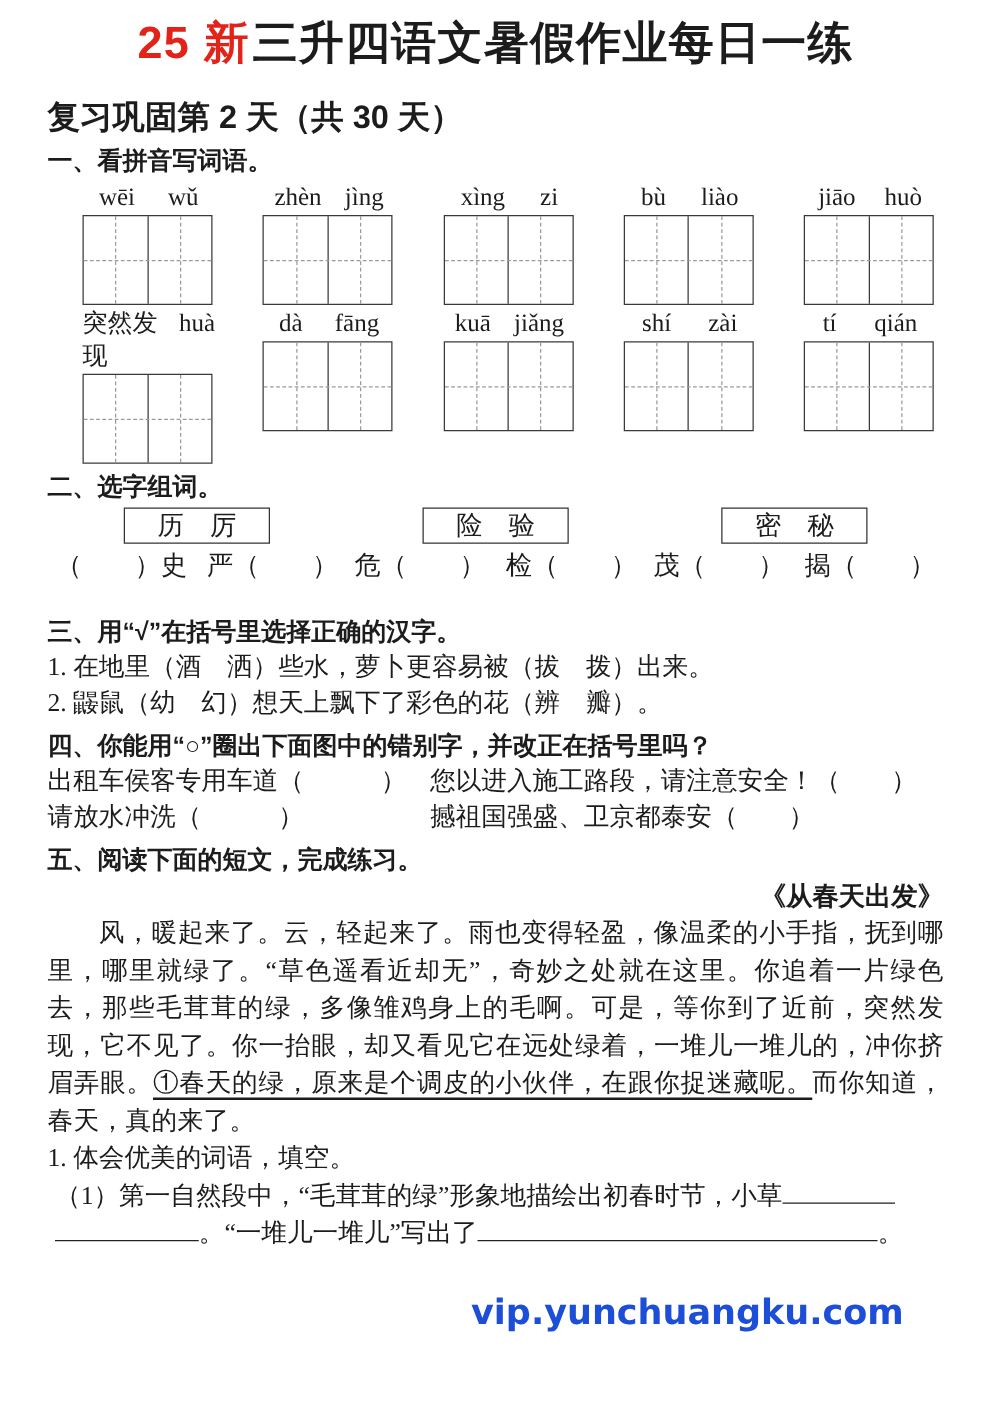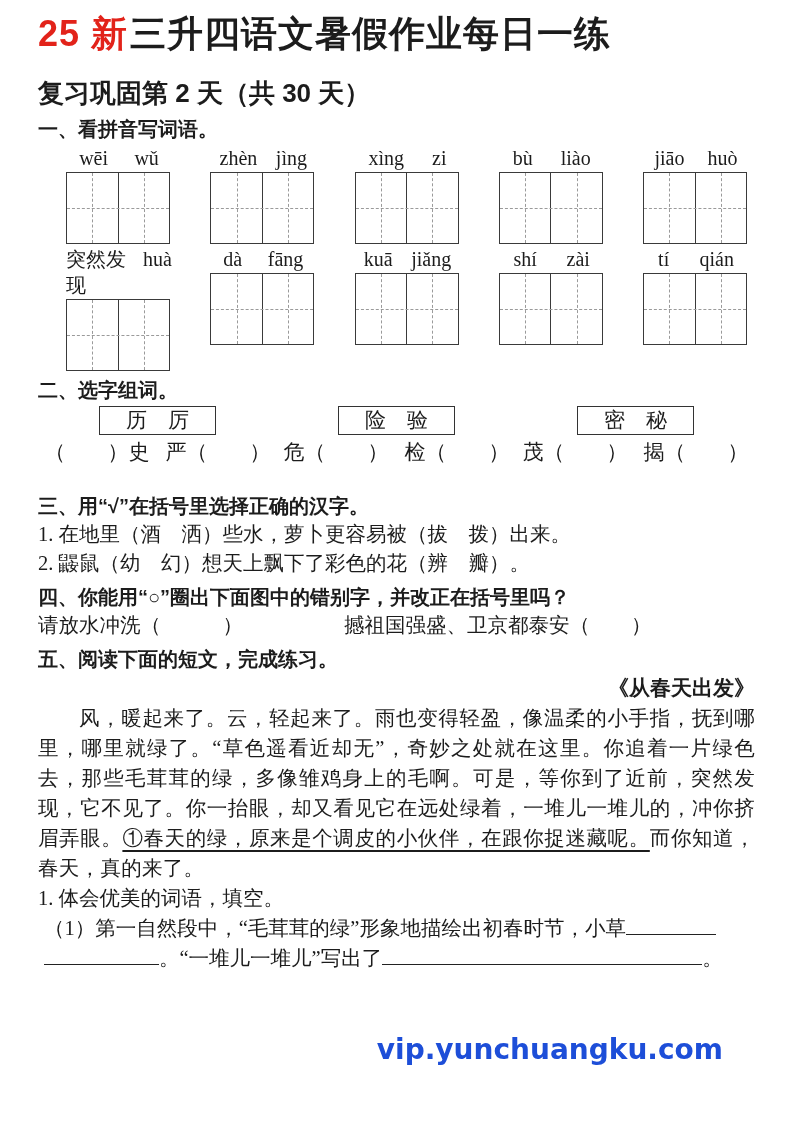--- a/index.html
+++ b/index.html
@@ -5,21 +5,21 @@
   * { margin:0; padding:0; box-sizing:border-box; }
   html,body { background:#ffffff; }
   body {
     width:793px; height:1122px; position:relative; overflow:hidden;
     font-family:"Liberation Serif","DejaVu Serif",serif;
     color:#1c1c1c;
   }
   .page { padding:12px 38px 0 38px; }
 
   
-  .title { text-align:left; font-family:"Liberation Sans","DejaVu Sans",sans-serif;
+  .title { text-align:center; font-family:"Liberation Sans","DejaVu Sans",sans-serif;
            font-weight:bold; font-size:36px; line-height:44px; letter-spacing:1px; }
   .title .red { color:#e2231a; margin-right:2px; }
   .subtitle { font-family:Liberation Sans, sans-serif;
               font-weight:bold; font-size:26px; line-height:34px; margin-top:20px; }
 
   
   .sec-h { font-family:"Liberation Sans","DejaVu Sans",sans-serif; font-weight:bold;
            font-size:20px; line-height:27px; margin-top:6px; }
 
   
@@ -203,20 +203,24 @@
       </div>
     </div>
   </div>
 
   <div class="sec-h" style="margin-top:26px;">三、用“√”在括号里选择正确的汉字。</div>
   <div class="line">1. 在地里（酒　洒）些水，萝卜更容易被（拔　拨）出来。</div>
   <div class="line">2. 鼹鼠（幼　幻）想天上飘下了彩色的花（辨　瓣）。</div>
 
   <div class="sec-h">四、你能用“○”圈出下面图中的错别字，并改正在括号里吗？</div>
   <div class="s4-grid">
+    <span>出租车侯客专用车道（　　　）</span>
+    <span>您以进入施工路段，请注意安全！（　　）</span>
+  </div>
+  <div class="s4-grid">
     <span>请放水冲洗（　　　）</span>
     <span>撼祖国强盛、卫京都泰安（　　）</span>
   </div>
 
   <div class="sec-h">五、阅读下面的短文，完成练习。</div>
   <div class="passage-title">《从春天出发》</div>
 
   <p class="para"><span>风，暖起来了。云，轻起来了。雨也变得轻盈，像温柔的小手指，抚到哪里，哪里就绿了。“草色遥看近却无”，奇妙之处就在这里。你追着一片绿色去，那些毛茸茸的绿，多像雏鸡身上的毛啊。可是，等你到了近前，突然发现，它不见了。你一抬眼，却又看见它在远处绿着，一堆儿一堆儿的，冲你挤眉弄眼。</span><span class="ul">①春天的绿，原来是个调皮的小伙伴，在跟你捉迷藏呢。</span><span>而你知道，春天，真的来了。</span></p>
 
 

